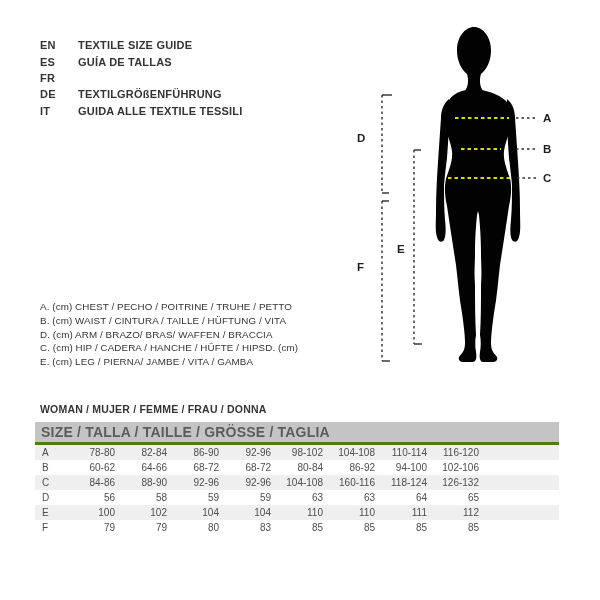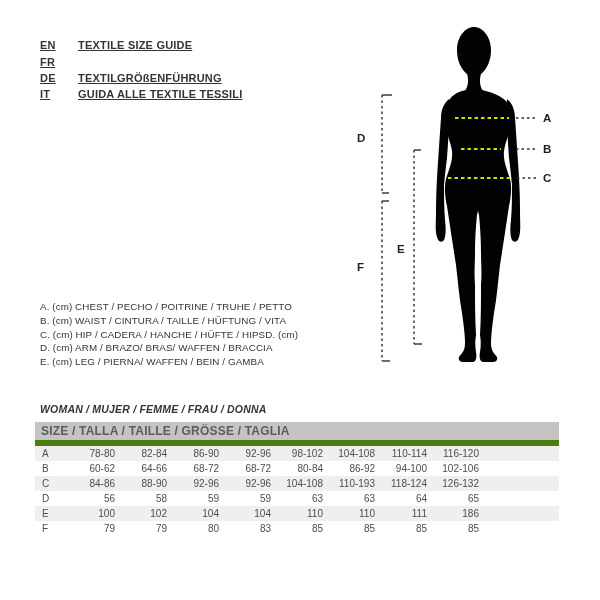--- a/index.html
+++ b/index.html
@@ -1,61 +1,65 @@
 <!DOCTYPE html>
 <html><head>
 <meta charset="utf-8">
 <style>
   html,body{margin:0;padding:0;background:#fff;}
   body{width:600px;height:600px;font-family:"Liberation Sans",sans-serif;-webkit-font-smoothing:antialiased;}
   .page{position:relative;width:600px;height:600px;background:#fff;overflow:hidden;}
 
   
-  .langs{position:absolute;left:40px;top:37px;color:#343434;font-weight:700;font-size:11px;letter-spacing:.2px;text-decoration:underline;}
+  .langs{position:absolute;left:40px;top:37px;color:#343434;font-weight:700;font-size:11px;letter-spacing:.2px;}
   .lang-row{display:flex;height:16.4px;align-items:center;white-space:nowrap;}
   .lang-code{width:38px;flex:0 0 38px;}
 
   
   .figure-svg{position:absolute;left:0;top:0;}
 
   .mlabel{position:absolute;font-size:11.5px;color:#1f1f1f;font-weight:600;line-height:12px;}
   .mlabel-a{left:543px;top:112px;}
   .mlabel-b{left:543px;top:143px;}
   .mlabel-c{left:543px;top:172px;}
   .mlabel-d{left:357px;top:132px;}
   .mlabel-e{left:397px;top:243px;}
   .mlabel-f{left:357px;top:261px;}
 
   
   .legend{position:absolute;left:40px;top:300px;color:#343434;font-weight:400;font-size:9.8px;letter-spacing:.1px;}
   .legend-row{height:13.7px;display:flex;align-items:center;white-space:nowrap;}
 
   
-  .woman{position:absolute;left:40px;top:403px;color:#343434;font-weight:700;font-size:10.5px;letter-spacing:.2px;white-space:nowrap;font-style:italic;}
+  .woman{position:absolute;left:40px;top:403px;color:#343434;font-weight:700;font-size:10.5px;letter-spacing:.2px;white-space:nowrap;}
 
   
   .size-table{position:absolute;left:35px;top:422px;width:524px;border-collapse:collapse;table-layout:fixed;font-size:10px;color:#4d4d4d;}
   .size-table th,.size-table td{padding:0;font-weight:400;}
-  .size-table .bar th{background:#c4c4c4;color:#5c5c5c;text-align:left;padding:2px 0 2px 6px;font-weight:700;font-size:12px;height:12px;border-bottom:6px solid #4d7c0f;letter-spacing:.2px;}
+  .size-table .bar th{background:#c4c4c4;color:#5c5c5c;text-align:left;padding:2px 0 2px 6px;font-weight:700;font-size:14px;height:12px;border-bottom:3px solid #4d7c0f;letter-spacing:.2px;}
   .size-table .sizes td{text-align:center;height:14px;color:#4d4d4d;}
   .size-table tbody td{text-align:right;height:15px;}
   .size-table tbody tr.odd{background:#efefef;}
   .size-table td.rowlabel{text-align:left;padding-left:7px;}
 </style>
 </head>
 <body>
 
 <div class="page">
 
   <div class="langs">
     <div class="lang-row">
       <span class="lang-code">EN</span>
       <span class="lang-title">TEXTILE SIZE GUIDE</span>
     </div>
     <div class="lang-row">
+      <span class="lang-code">ES</span>
+      <span class="lang-title">GUÍA DE TALLAS</span>
+    </div>
+    <div class="lang-row">
       <span class="lang-code">FR</span>
     </div>
     <div class="lang-row">
       <span class="lang-code">DE</span>
       <span class="lang-title">TEXTILGRÖßENFÜHRUNG</span>
     </div>
     <div class="lang-row">
       <span class="lang-code">IT</span>
       <span class="lang-title">GUIDA ALLE TEXTILE TESSILI</span>
     </div>
@@ -95,23 +99,23 @@
   <span class="mlabel mlabel-a">A</span>
   <span class="mlabel mlabel-b">B</span>
   <span class="mlabel mlabel-c">C</span>
   <span class="mlabel mlabel-d">D</span>
   <span class="mlabel mlabel-e">E</span>
   <span class="mlabel mlabel-f">F</span>
 
   <div class="legend">
     <div class="legend-row">A. (cm) CHEST / PECHO / POITRINE / TRUHE / PETTO</div>
     <div class="legend-row">B. (cm) WAIST / CINTURA / TAILLE / HÜFTUNG / VITA</div>
+    <div class="legend-row">D. (cm) ARM / BRAZO/ BRAS/ WAFFEN / BRACCIA</div>
     <div class="legend-row">C. (cm) HIP / CADERA / HANCHE / HÜFTE / HIPSD. (cm)</div>
-    <div class="legend-row">D. (cm) ARM / BRAZO/ BRAS/ WAFFEN / BRACCIA</div>
-    <div class="legend-row">E. (cm) LEG / PIERNA/ WAFFEN / BEIN / GAMBA</div>
+    <div class="legend-row">E. (cm) LEG / PIERNA/ JAMBE / VITA / GAMBA</div>
   </div>
 
   <div class="woman">WOMAN / MUJER / FEMME / FRAU / DONNA</div>
 
   <table class="size-table">
     <colgroup>
       <col style="width:28px">
         <col style="width:52px">
         <col style="width:52px">
         <col style="width:52px">
@@ -152,21 +156,21 @@
         <td>102-106</td>
         <td></td>
       </tr>
       <tr class="odd">
         <td class="rowlabel">C</td>
         <td>84-86</td>
         <td>88-90</td>
         <td>92-96</td>
         <td>92-96</td>
         <td>104-108</td>
-        <td>110-193</td>
+        <td>160-116</td>
         <td>118-124</td>
         <td>126-132</td>
         <td></td>
       </tr>
       <tr>
         <td class="rowlabel">D</td>
         <td>56</td>
         <td>58</td>
         <td>59</td>
         <td>59</td>
@@ -178,21 +182,21 @@
       </tr>
       <tr class="odd">
         <td class="rowlabel">E</td>
         <td>100</td>
         <td>102</td>
         <td>104</td>
         <td>104</td>
         <td>110</td>
         <td>110</td>
         <td>111</td>
-        <td>186</td>
+        <td>112</td>
         <td></td>
       </tr>
       <tr>
         <td class="rowlabel">F</td>
         <td>79</td>
         <td>79</td>
         <td>80</td>
         <td>83</td>
         <td>85</td>
         <td>85</td>

